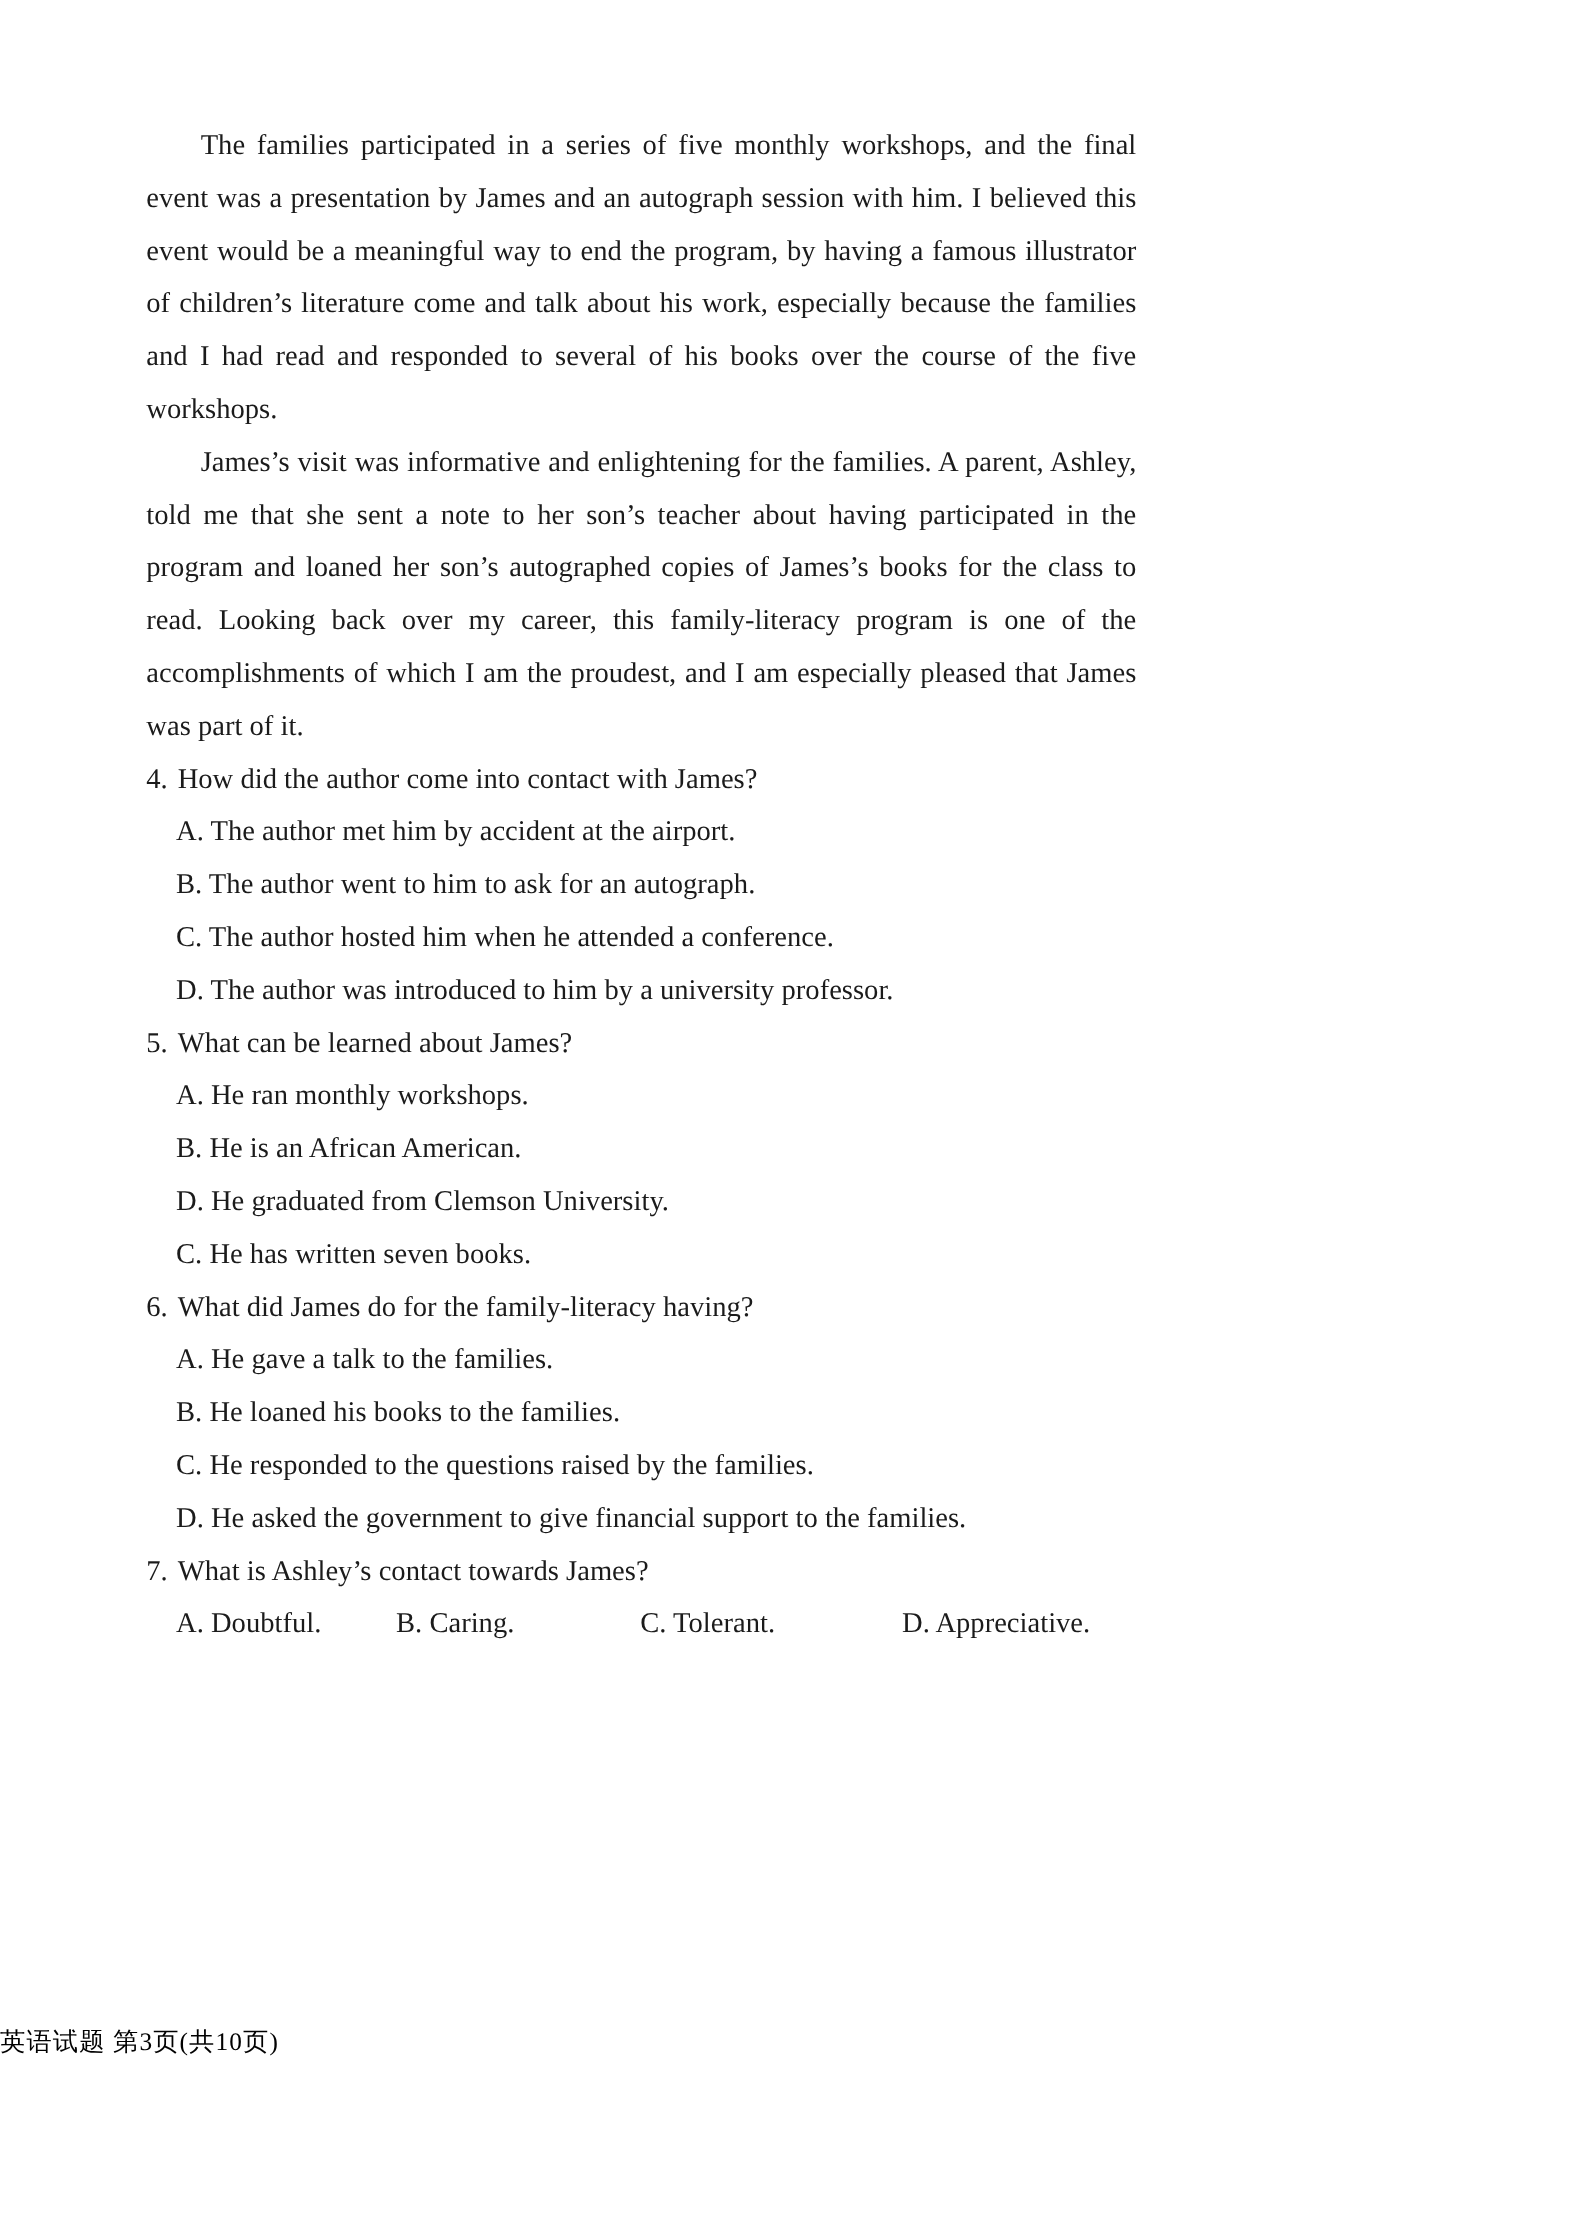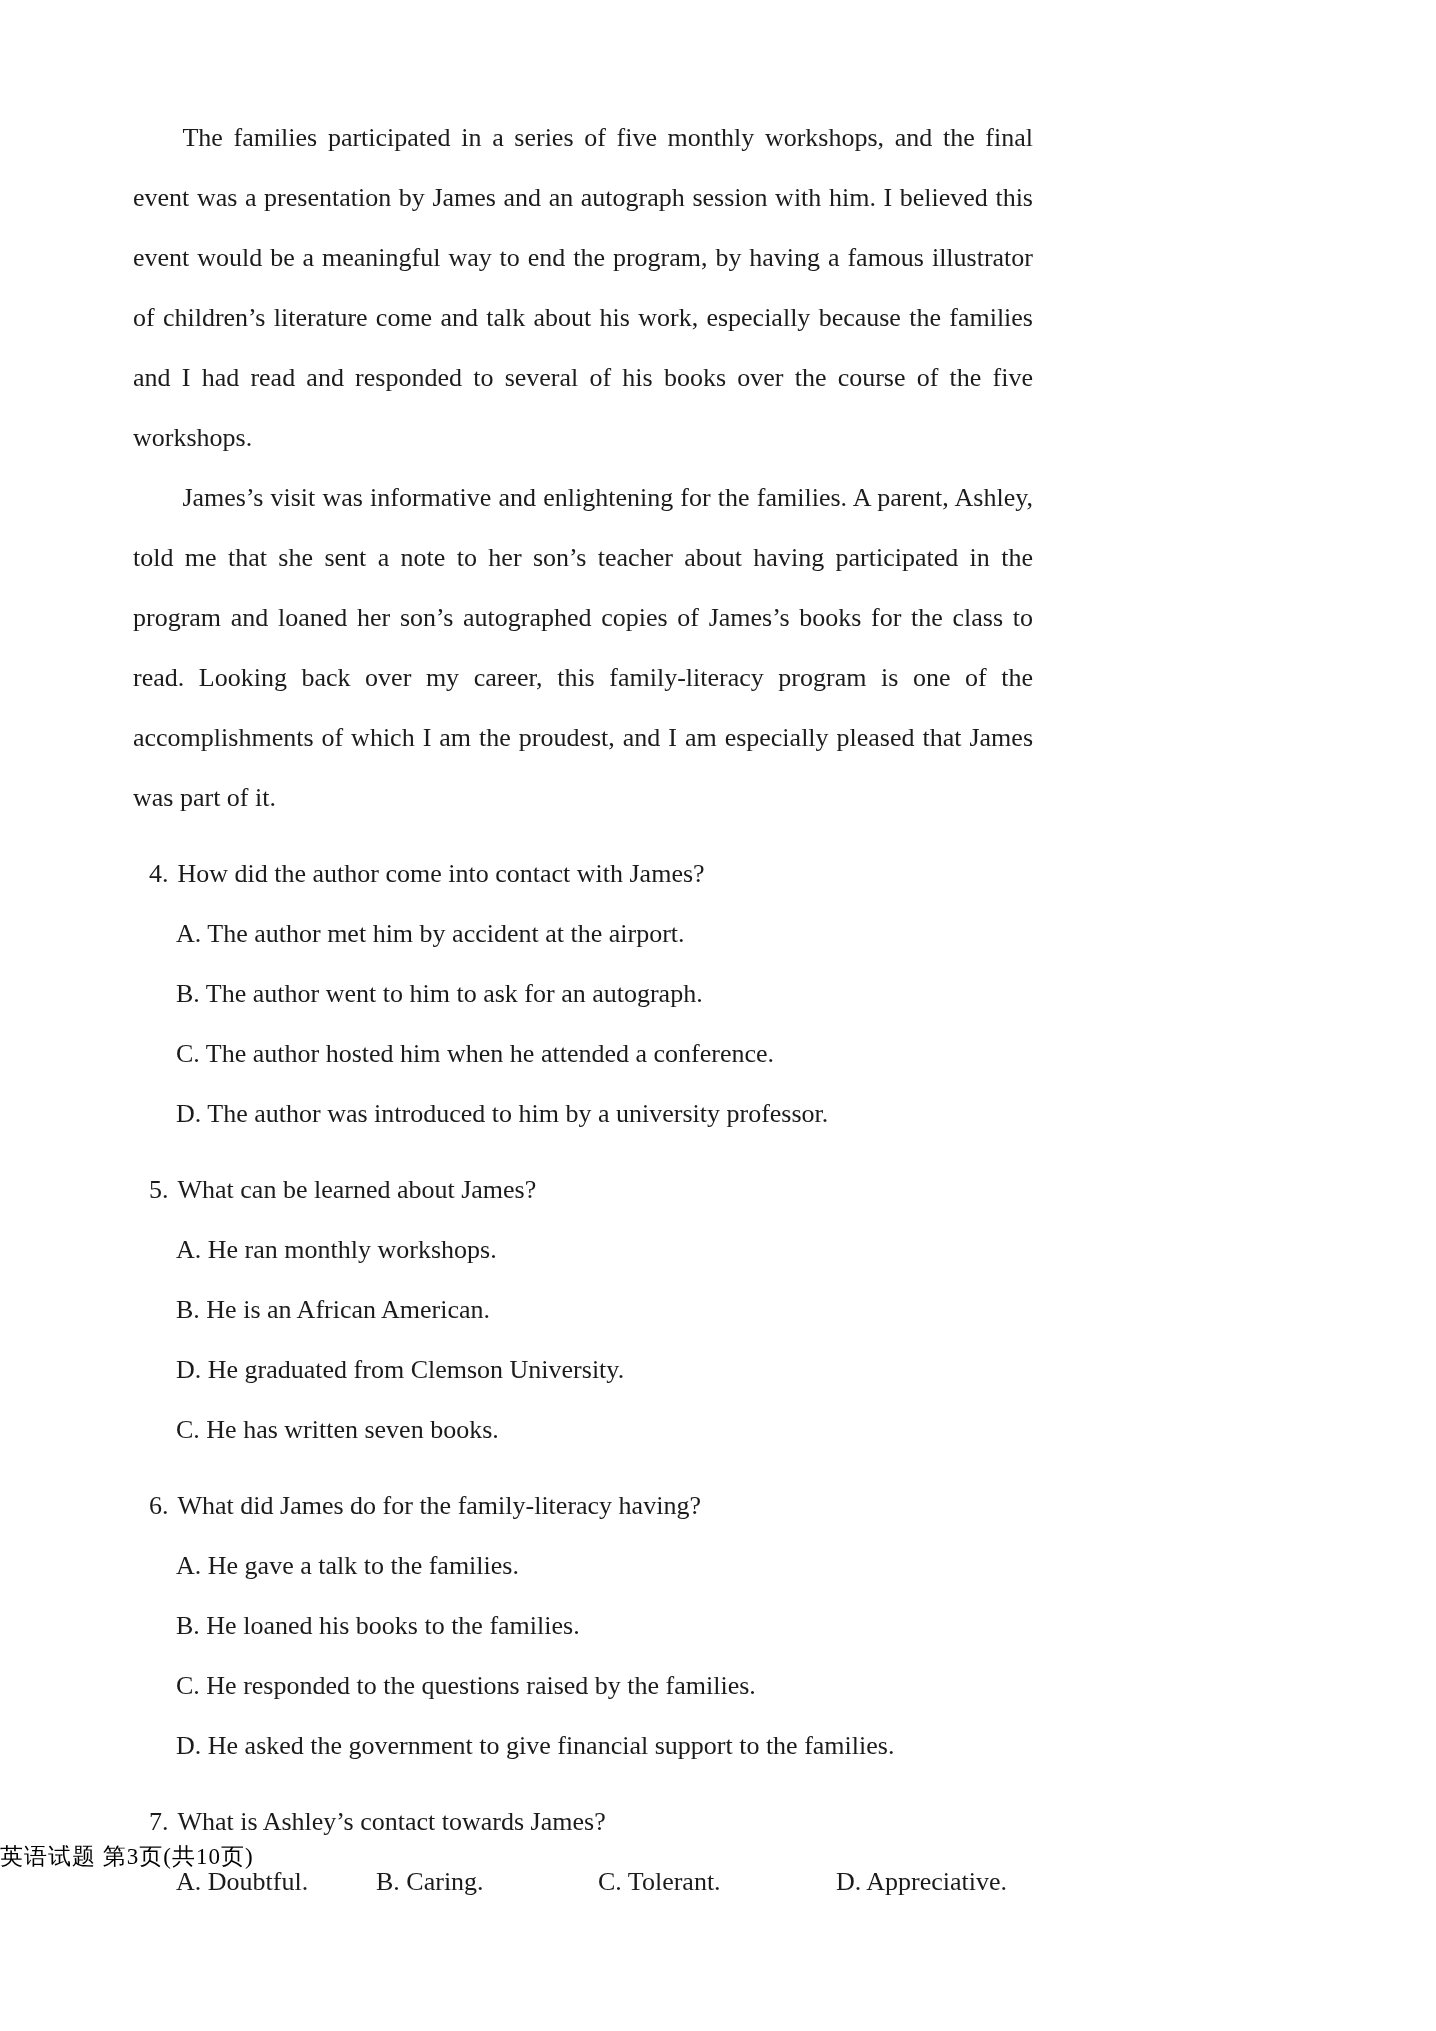--- a/index.html
+++ b/index.html
@@ -15,29 +15,29 @@
     font-family: "Liberation Serif", "DejaVu Serif", serif;
     color: #1b1b1b;
     overflow: hidden;
   }
   .content {
     position: absolute;
     left: 133px;
     top: 108px;
     width: 900px;
     font-size: 26px;
-    line-height: 60px;
+    line-height: 48px;
   }
   .para {
     margin: 0;
     text-align: justify;
     text-indent: 1.9em;
   }
   .question {
-    margin: 16px;
+    margin: 0;
   }
   .stem {
     white-space: nowrap;
   }
   .qnum {
     margin-right: 9px;
   }
   .option {
     padding-left: 27px;
     white-space: nowrap;

